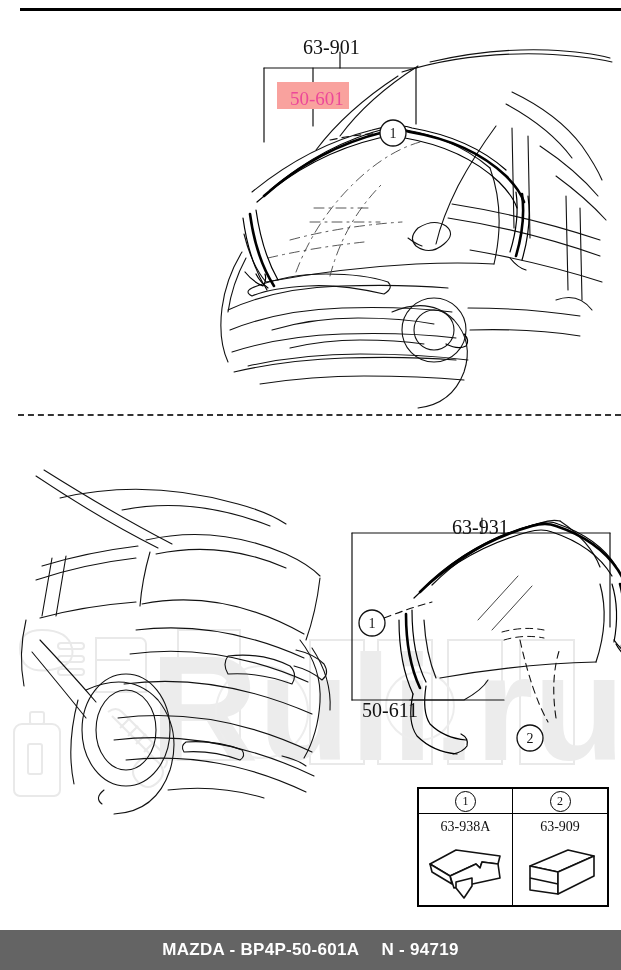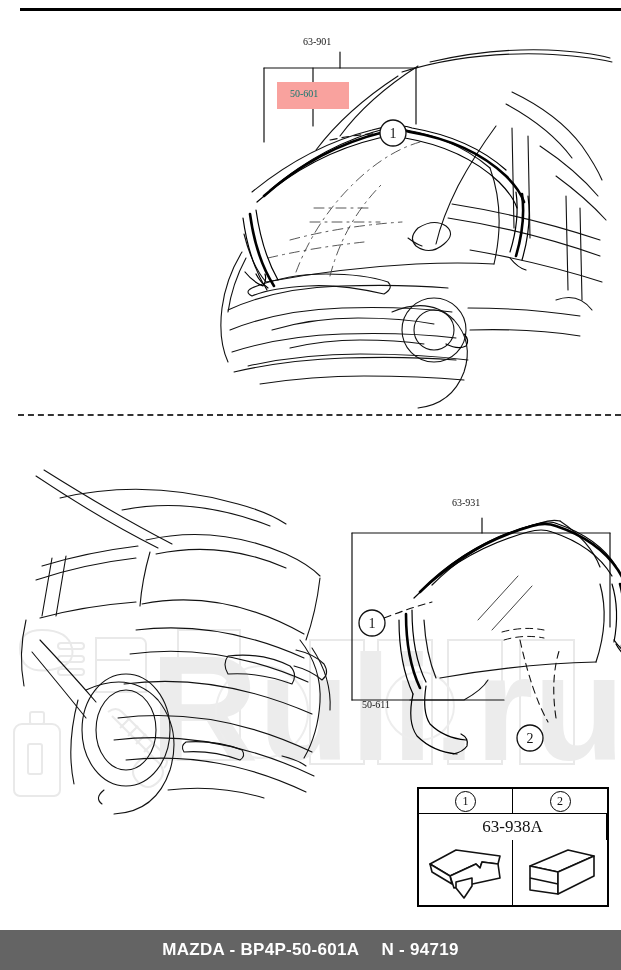--- a/index.html
+++ b/index.html
@@ -66,37 +66,37 @@
     position: absolute;
     left: 277px;
     top: 82px;
     width: 72px;
     height: 27px;
     background: #f9a29e;
   }
   .callout-text {
     position: absolute;
     font-family: "Liberation Serif", serif;
-    font-size: 10px;
+    font-size: 20px;
     color: #111;
     white-space: nowrap;
   }
   #txt-63-901 { left: 303px; top: 36px; }
   #txt-50-601 {
     left: 290px; top: 88px;
-    font-size: 10px;
-    color: #0f766e;
+    font-size: 19px;
+    color: #ec4899;
     z-index: 5;
   }
-  #txt-63-931 { left: 452px; top: 497px; }
+  #txt-63-931 { left: 452px; top: 516px; }
   #txt-50-611 { left: 362px; top: 699px; }
 
   .legend-cell-label {
     font-family: "Liberation Serif", serif;
-    font-size: 17px;
+    font-size: 14px;
     color: #111;
     text-align: center;
   }
   
   #legend-table {
     position: absolute;
     left: 417px;
     top: 787px;
     width: 192px;
     height: 120px;
@@ -410,20 +410,23 @@
       </div>
       <div class="lt-cell">
         <span class="circnum">2</span>
       </div>
     </div>
 
     <div class="lt-row num">
       <div class="lt-cell left">
         <span class="legend-cell-label">63-938A</span>
       </div>
+      <div class="lt-cell">
+        <span class="legend-cell-label">63-909</span>
+      </div>
     </div>
 
     <div class="lt-row pic">
       <div class="lt-cell left">
         <svg width="92" height="62" viewBox="0 0 92 62">
           <g fill="#fff" stroke="#111" stroke-width="1.6" stroke-linejoin="round">
             <path d="M10 22 L36 8 L80 14 L78 22 L62 20 L60 26 L56 22 L30 34 Z"></path>
             <path d="M30 34 L56 22 L60 26 L62 20 L78 22 L80 36 L34 46 Z"></path>
             <path d="M10 22 L12 30 L32 42 L30 34 Z"></path>
             <path d="M36 40 L52 36 L52 44 L44 56 L36 46 Z"></path>

